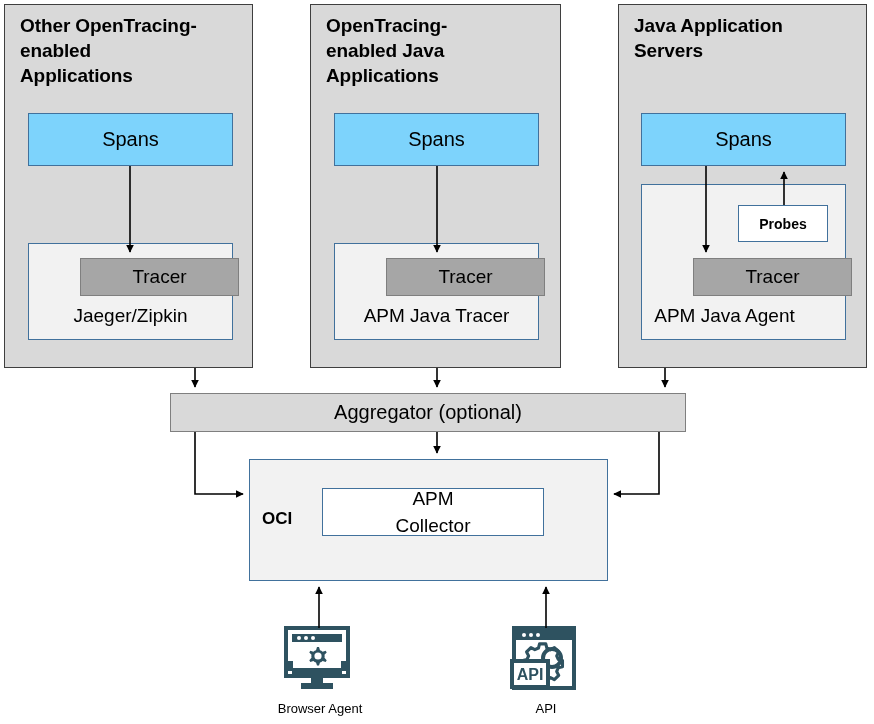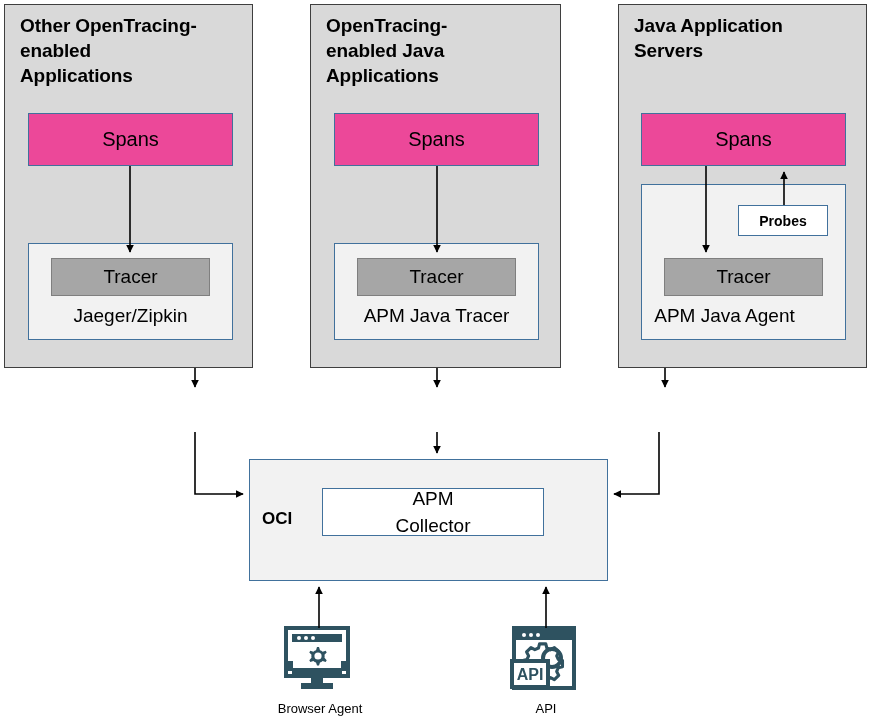--- a/index.html
+++ b/index.html
@@ -21,36 +21,37 @@
     position:absolute;
     font-weight:bold;
     font-size:19px;
     line-height:25px;
     letter-spacing:-0.1px;
     color:#000;
     white-space:pre-line;
   }
 
   .span-box{
-    background:#ec4899;
+    background:#7dd3fc;
     border:1px solid #41719c;
     display:flex;align-items:center;justify-content:center;
     font-size:20px;
   }
 
   .sub-panel{
     background:#f2f2f2;
     border:1px solid #41719c;
   }
 
   .tracer-box{
     background:#a6a6a6;
     border:1px solid #7f7f7f;
     display:flex;align-items:center;justify-content:center;
     font-size:19px;
+    margin-left:29px;
   }
 
   .sub-label{
     position:absolute;
     text-align:center;
     font-size:19px;
     white-space:nowrap;
   }
 
   .probes-box{
@@ -129,28 +130,31 @@
 
   <div class="abs group-panel" style="left:618px;top:4px;width:249px;height:364px;"></div>
   <div class="group-title" style="left:634px;top:13px;width:222px;">Java Application
 Servers</div>
 
   <div class="abs span-box" style="left:641px;top:113px;width:205px;height:53px;">
     <span>Spans</span>
   </div>
 
   <div class="abs sub-panel" style="left:641px;top:184px;width:205px;height:156px;"></div>
-  <div class="abs probes-box" style="left:738px;top:205px;width:90px;height:31px;">
+  <div class="abs probes-box" style="left:738px;top:205px;width:90px;height:37px;">
     <span>Probes</span>
   </div>
   <div class="abs tracer-box" style="left:664px;top:258px;width:159px;height:38px;">
     <span>Tracer</span>
   </div>
   <div class="sub-label" style="left:641px;top:305px;width:167px;">APM Java Agent</div>
 
+  <div class="abs aggregator-bar" style="left:170px;top:393px;width:516px;height:39px;">
+    <span>Aggregator (optional)</span>
+  </div>
 
   <div class="abs oci-box" style="left:249px;top:459px;width:359px;height:122px;"></div>
   <div class="oci-label" style="left:262px;top:509px;">OCI</div>
   <div class="abs collector-box" style="left:322px;top:488px;width:222px;height:48px;">
     <span>APM</span>
     <span>Collector</span>
   </div>
 
   <svg class="iconsvg" style="left:283px;top:625px;width:74px;height:72px;" viewBox="0 0 74 72">
     <g fill="none" stroke="#2e5260" stroke-width="4">

